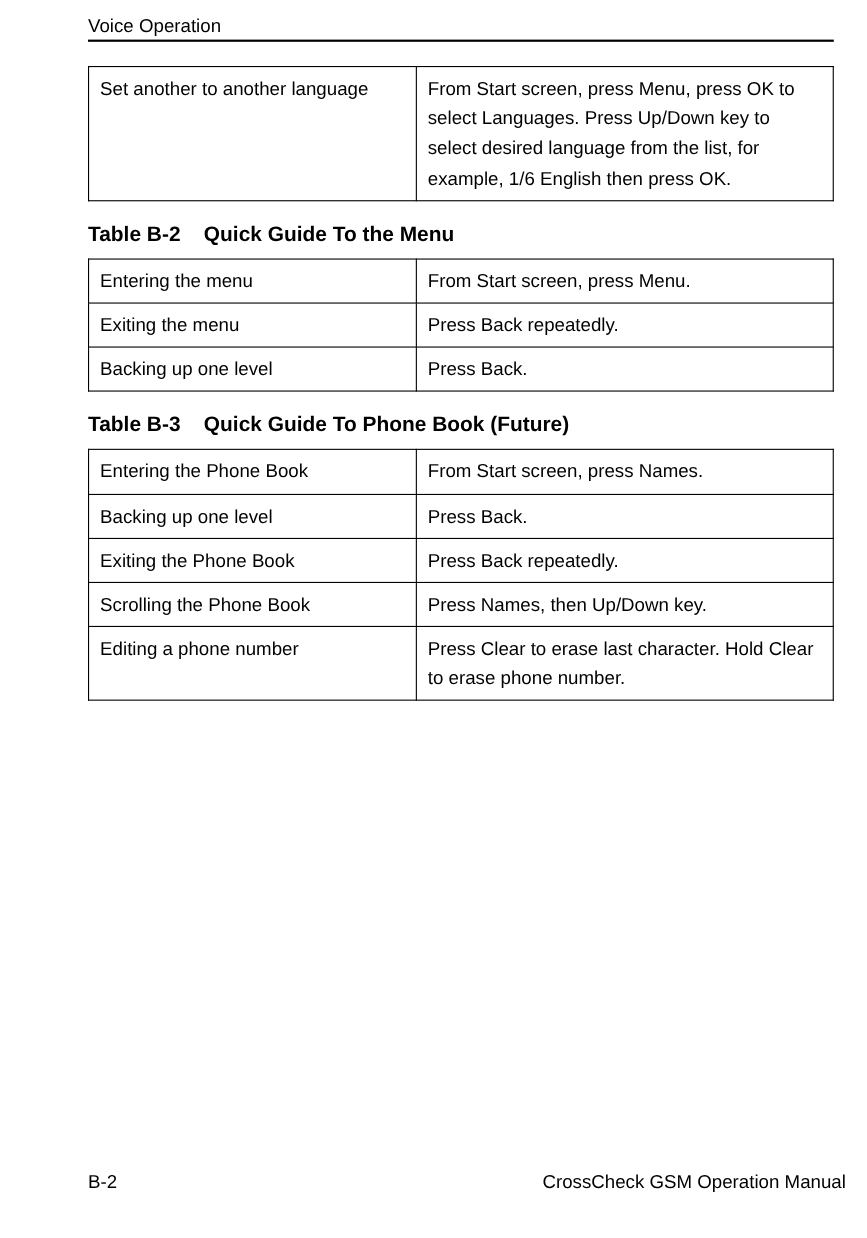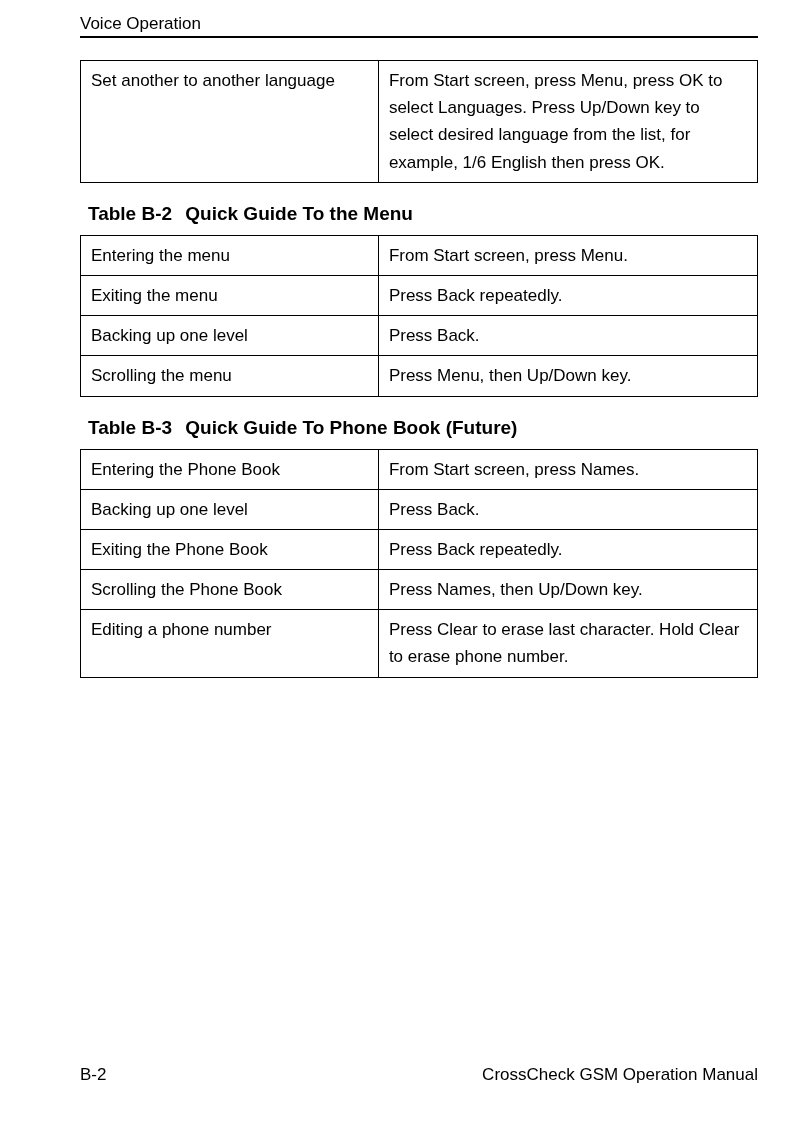--- a/index.html
+++ b/index.html
@@ -42,27 +42,26 @@
     line-height: 1.6;
   }
   .caption {
     font-size: 19px;
     font-weight: bold;
     margin: 18px 0 10px 0;
   }
   .caption .capnum {
     display: inline-block;
     min-width: 100px;
-    text-align: center;
   }
   .footer {
     position: absolute;
     bottom: 40px;
     left: 60px;
-    right: 50px;
+    right: 39px;
     font-size: 17px;
     display: flex;
     justify-content: space-between;
   }
   b { font-weight: normal; }
 </style>
 </head>
 <body>
 
 <div class="page">
@@ -98,24 +97,20 @@
           <td>From Start screen, press <b>Menu</b>.</td>
         </tr>
         <tr>
           <td>Exiting the menu</td>
           <td>Press <b>Back</b> repeatedly.</td>
         </tr>
         <tr>
           <td>Backing up one level</td>
           <td>Press <b>Back</b>.</td>
         </tr>
-        <tr>
-          <td>Scrolling the menu</td>
-          <td>Press <b>Menu</b>, then <b>Up</b>/<b>Down</b> key.</td>
-        </tr>
       </tbody>
   </table>
 
   <div class="caption">
     <span class="capnum">Table B-3</span>
     <span>Quick Guide To Phone Book (Future)</span>
   </div>
   <table class="guide">
     <colgroup>
         <col class="left">

